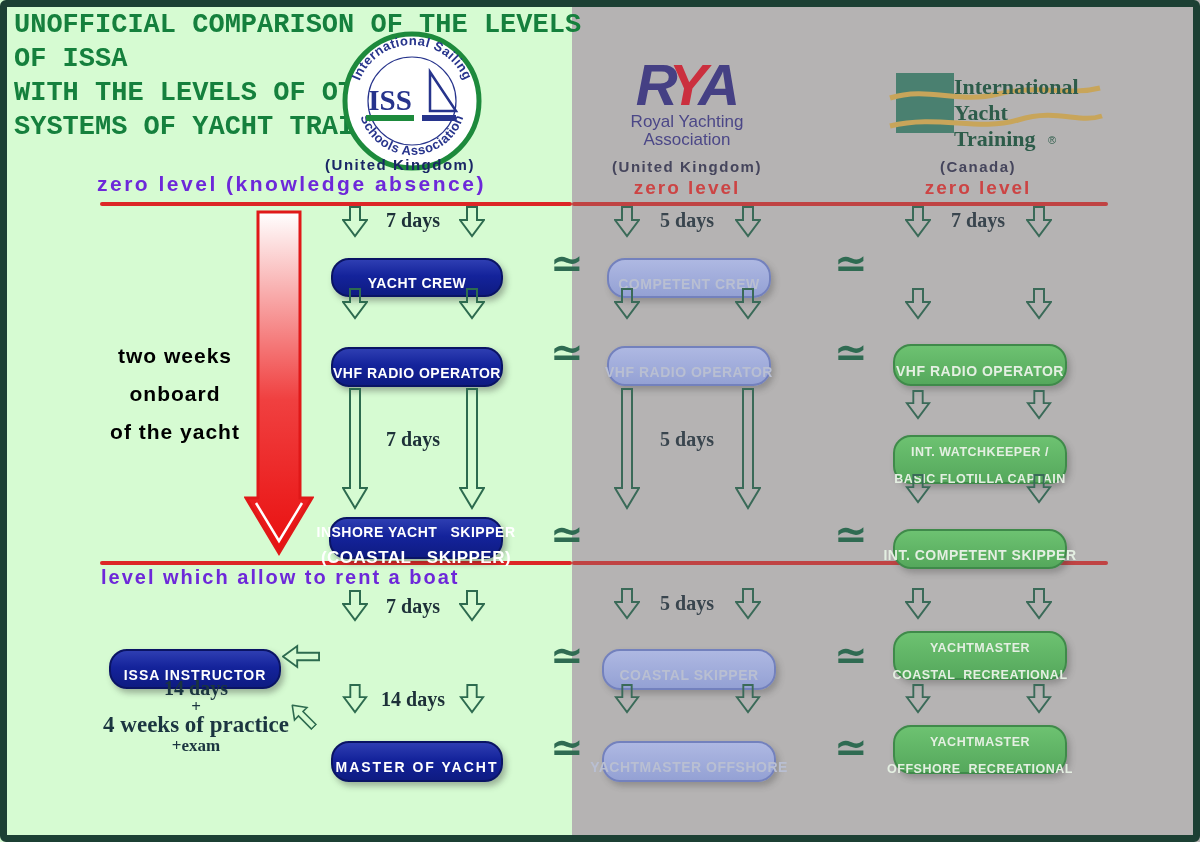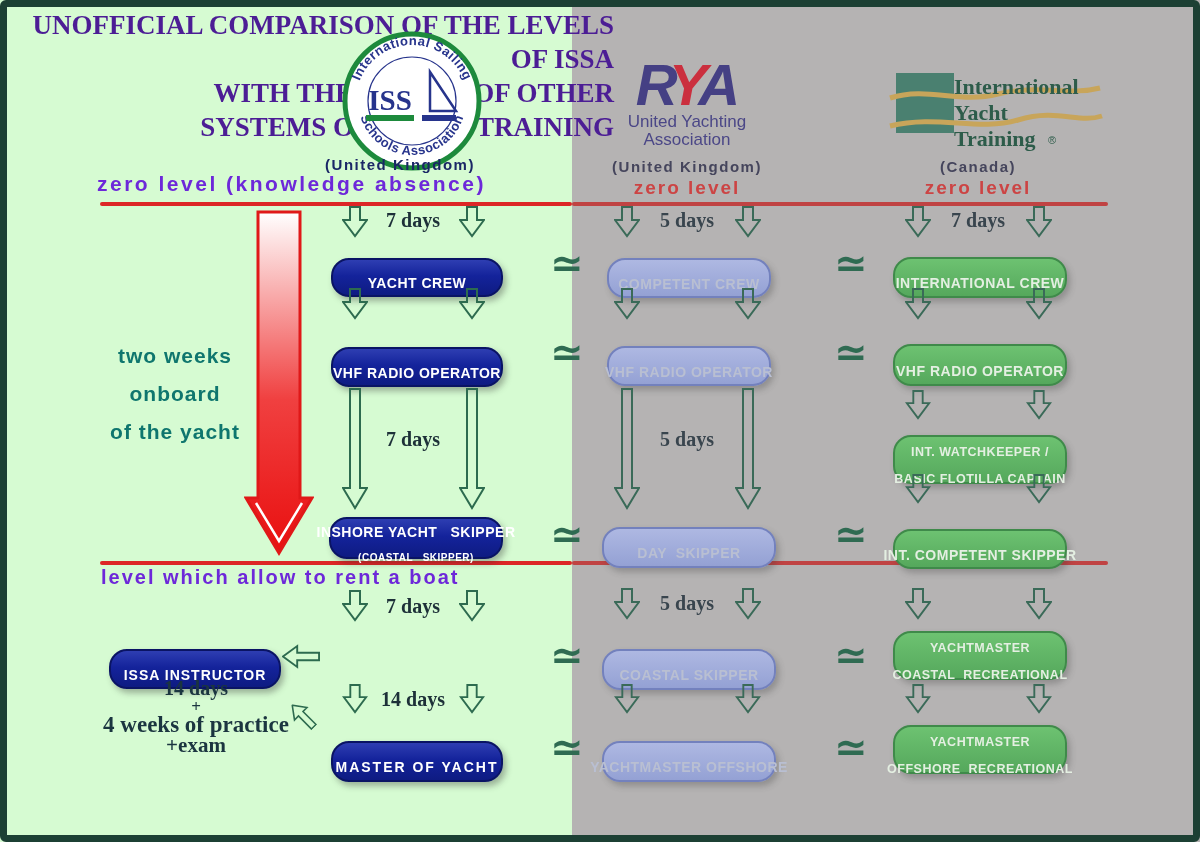--- a/index.html
+++ b/index.html
@@ -7,22 +7,22 @@
          font-family:"Liberation Sans",sans-serif;background:#d6fbd2;}
   .panel{position:absolute;top:0;bottom:0;}
   #panel-left{left:0;width:572px;background:#d6fbd2;}
   #panel-right{left:572px;right:0;background:#b5b3b3;}
   #frame{position:absolute;inset:0;border:7px solid #1c4034;border-radius:6px;
          pointer-events:none;z-index:50;}
   .abs{position:absolute;}
   .ctr{text-align:center;}
   .pre{white-space:pre;margin-top:12px;}
 
-  #title{left:14px;top:8px;width:600px;font-family:Liberation Serif, serif;
-         font-weight:bold;font-size:27px;line-height:34px;color:#4c1d95;text-align:right;}
+  #title{left:14px;top:8px;width:600px;font-family:Liberation Mono, monospace;
+         font-weight:bold;font-size:27px;line-height:34px;color:#15803d;}
 
   .country{font-size:15px;font-weight:bold;letter-spacing:1.5px;color:#1a2666;}
   .country.dim{color:#45455c;}
   .redlbl{color:#6d28d9;font-weight:bold;}
   .redlbl.dim{color:#c44;}
   .redline{height:4px;background:#dd2626;border-radius:2px;}
   .redline.dim{background:#c04343;}
 
   .days{width:100px;font-family:"Liberation Serif",serif;font-weight:bold;
         font-size:20px;color:#1d3038;text-align:center;}
@@ -30,43 +30,43 @@
 
   .pill{border-radius:18px;display:flex;flex-direction:column;align-items:center;
         justify-content:center;font-weight:bold;font-size:14px;line-height:15px;
         box-shadow:3px 4px 6px rgba(40,40,40,.35);letter-spacing:.5px;text-align:center;}
   .pill.navy{background:linear-gradient(180deg,#2e3eb2 0%,#14239b 45%,#0e1b82 100%);
         border:2px solid #0a1464;color:#ffffff;}
   .pill.peri{background:linear-gradient(180deg,#aeb8e2 0%,#94a1d4 100%);
         border:2px solid #7381bd;color:#b9bfd2;box-shadow:3px 4px 6px rgba(60,60,60,.30);}
   .pill.green{background:linear-gradient(180deg,#6dc271 0%,#55a85c 100%);
         border:2px solid #3f8a4a;color:#e4efe2;box-shadow:3px 4px 6px rgba(60,60,60,.30);}
-  .pill .sub{font-size:10px;line-height:12px;}
+  .pill .sub{font-size:17px;line-height:12px;}
   .pill .l2{font-size:12.5px;line-height:15px;}
 
   .equiv{width:42px;text-align:center;font-size:40px;font-weight:bold;color:#2f6b52;
          font-family:"DejaVu Sans",sans-serif;line-height:46px;}
 
   .arr{color:#2d6b4f;overflow:visible;}
   .arr.dim{color:#3a6a58;}
 
   #rya-letters{display:flex;justify-content:center;align-items:flex-start;
     font-style:italic;font-weight:900;font-size:58px;line-height:56px;
     font-family:"Liberation Sans",sans-serif;letter-spacing:-2px;}
   #rya-letters .n{color:#454084;} #rya-letters .r{color:#cb2f3e;margin:0 -7px;}
   .ryaname{font-size:17px;line-height:18px;color:#4b4787;font-weight:500;}
 
   #twoweeks{width:180px;font-size:21px;line-height:38px;letter-spacing:1px;
-            color:#0f766e;font-weight:bold;text-align:center;}
+            color:#000000;font-weight:bold;text-align:center;}
   #practice{width:200px;text-align:center;font-family:"Liberation Serif",serif;
             font-weight:bold;color:#1b3540;}
   #practice .a{font-size:20px;line-height:22px;}
   #practice .b{font-size:17px;line-height:15px;}
   #practice .c{font-size:23px;line-height:22px;}
-  #practice .d{font-size:21px;line-height:19px;}
+  #practice .d{font-size:17px;line-height:19px;}
 </style>
 </head>
 <body>
 
 <div id="stage">
   <div id="panel-left" class="panel"></div>
   <div id="panel-right" class="panel"></div>
 
   <svg width="0" height="0" style="position:absolute">
     <defs>
@@ -106,21 +106,21 @@
     <polygon points="89,42 89,81 115,81" fill="#ffffff" stroke="#27348c" stroke-width="2.5"></polygon>
     <rect x="81" y="85" width="34" height="6" fill="#27348c"></rect>
   </svg>
 
   <div class="abs" style="left:602px;top:57px;width:170px">
     <div id="rya-letters">
       <span class="n">R</span>
       <span class="r">Y</span>
       <span class="n">A</span>
     </div>
-    <div class="ryaname ctr">United Yachting</div>
+    <div class="ryaname ctr">Royal Yachting</div>
     <div class="ryaname ctr">Association</div>
   </div>
 
   <svg class="abs" style="left:888px;top:70px" width="215" height="85" viewBox="0 0 215 85">
     <rect x="8" y="3" width="58" height="60" fill="#4a8070"></rect>
     <path d="M2,28 C 40,16 70,34 110,24 S 180,26 212,18" fill="none" stroke="#c8a55a" stroke-width="5"></path>
     <path d="M2,56 C 50,44 90,62 130,50 S 190,54 214,46" fill="none" stroke="#c8a55a" stroke-width="5"></path>
     <text x="66" y="24" font-family="Liberation Serif,serif" font-size="22" font-weight="bold" fill="#2d5c4a">International</text>
     <text x="66" y="50" font-family="Liberation Serif,serif" font-size="22" font-weight="bold" fill="#2d5c4a">Yacht</text>
     <text x="66" y="76" font-family="Liberation Serif,serif" font-size="22" font-weight="bold" fill="#2d5c4a">Training</text>
@@ -177,21 +177,20 @@
     </svg>
   <svg class="abs arr dim" style="left:1026px;top:206px" width="26" height="32">
       <use href="#sym-arr-sm"></use>
     </svg>
   <div class="abs days" style="left:363px;top:209px">7 days</div>
   <div class="abs days dim" style="left:637px;top:209px">5 days</div>
   <div class="abs days dim" style="left:928px;top:209px">7 days</div>
 
   <div class="abs pill navy pre" style="left:331px;top:246px;width:168px;height:35px"><span class="pre">YACHT CREW</span></div>
   <div class="abs pill peri pre" style="left:607px;top:246px;width:160px;height:36px"><span class="pre">COMPETENT CREW</span></div>
-  <div class="abs pill green pre" style="left:893px;top:245px;width:170px;height:37px"><span class="pre">INTERNATIONAL CREW</span></div>
 
   <svg class="abs arr" style="left:342px;top:288px" width="26" height="32">
       <use href="#sym-arr-sm"></use>
     </svg>
   <svg class="abs arr" style="left:459px;top:288px" width="26" height="32">
       <use href="#sym-arr-sm"></use>
     </svg>
   <svg class="abs arr dim" style="left:614px;top:288px" width="26" height="32">
       <use href="#sym-arr-sm"></use>
     </svg>
@@ -238,21 +237,20 @@
       <use href="#sym-arr-sm"></use>
     </svg>
   <svg class="abs arr dim" style="left:1026px;top:474px" width="26" height="30">
       <use href="#sym-arr-sm"></use>
     </svg>
 
   <div class="abs pill navy" style="left:329px;top:517px;width:170px;height:38px">
     <span class="pre">INSHORE YACHT   SKIPPER</span>
     <span class="sub pre">(COASTAL   SKIPPER)</span>
   </div>
-  <div class="abs pill peri pre" style="left:602px;top:515px;width:170px;height:37px"><span class="pre">DAY  SKIPPER</span></div>
   <div class="abs pill green pre" style="left:893px;top:517px;width:170px;height:36px"><span class="pre">INT. COMPETENT SKIPPER</span></div>
 
   <svg class="abs arr" style="left:342px;top:590px" width="26" height="32">
       <use href="#sym-arr-sm"></use>
     </svg>
   <svg class="abs arr" style="left:459px;top:590px" width="26" height="32">
       <use href="#sym-arr-sm"></use>
     </svg>
   <svg class="abs arr dim" style="left:614px;top:588px" width="26" height="32">
       <use href="#sym-arr-sm"></use>

